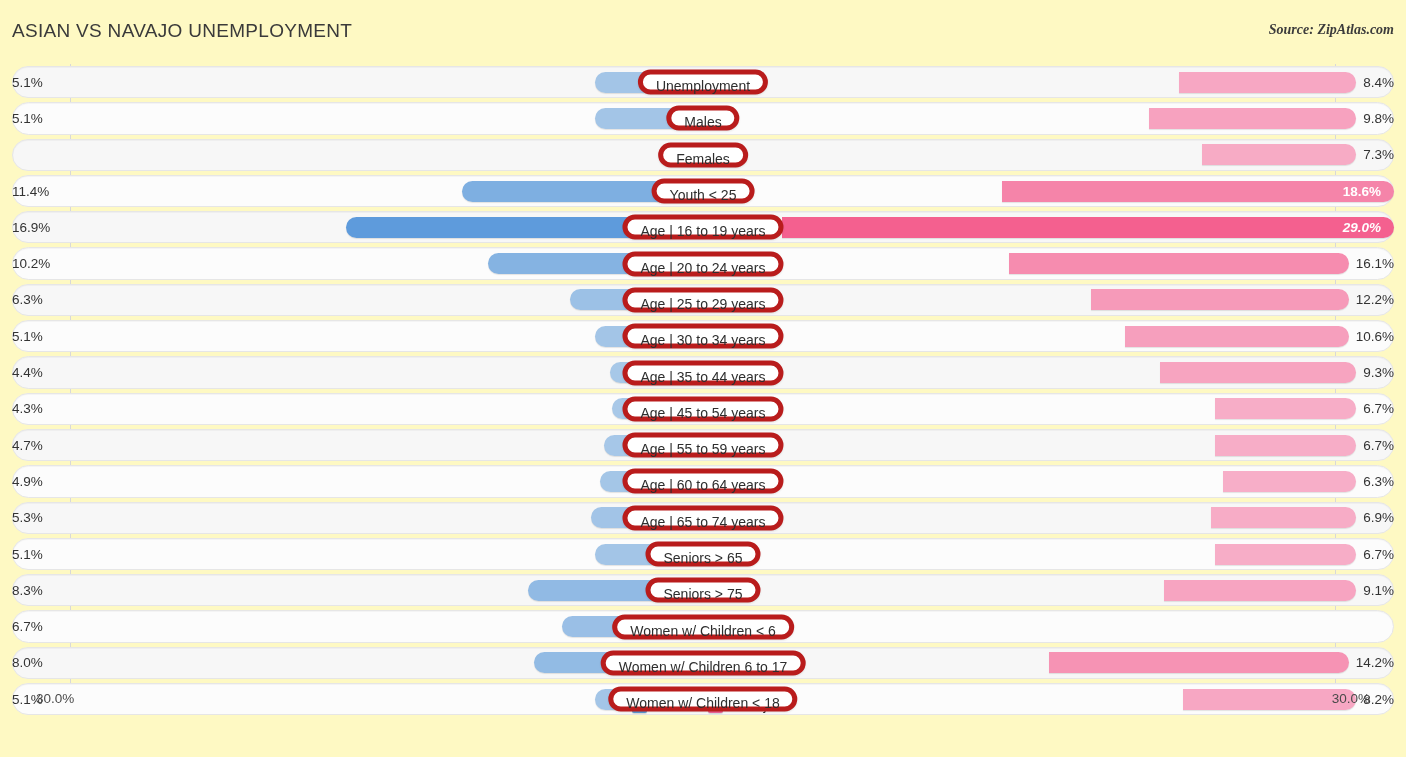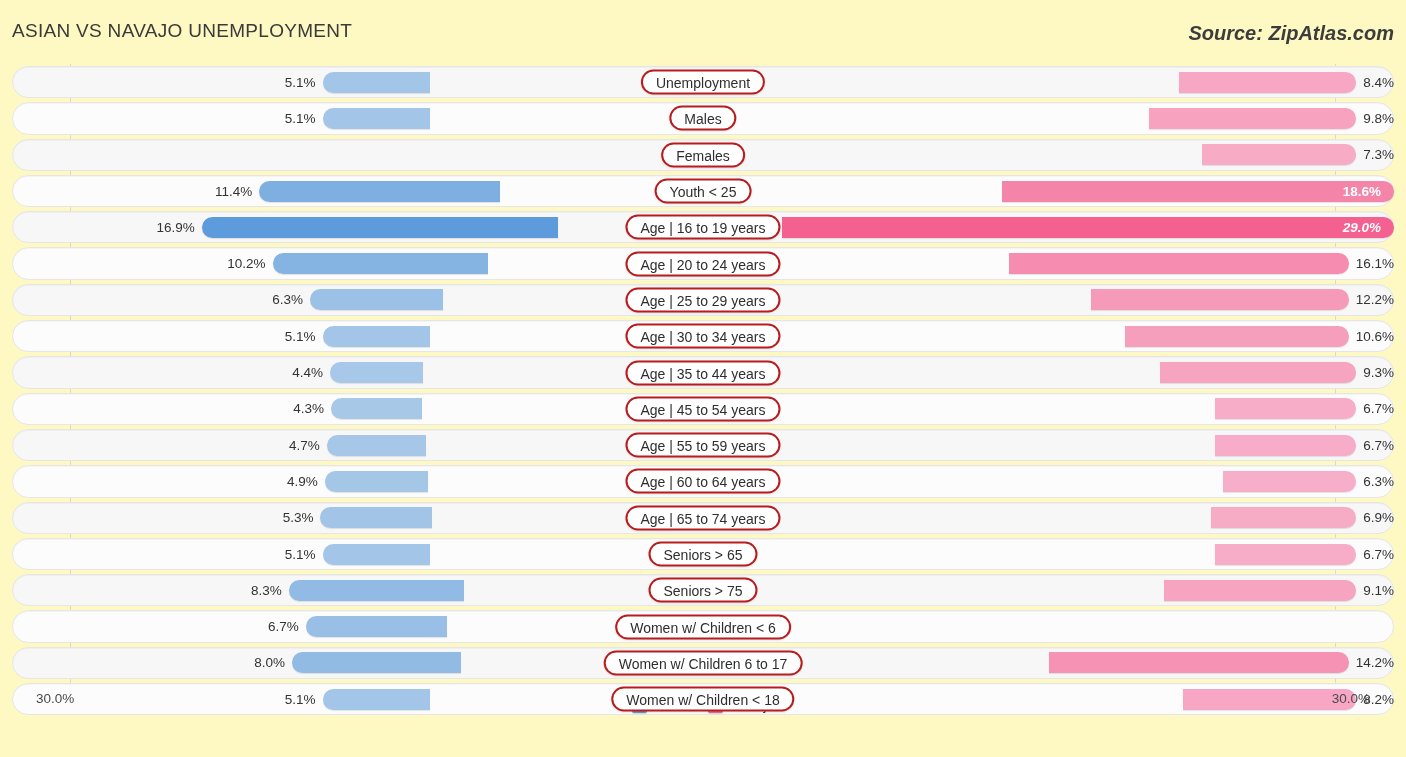--- a/index.html
+++ b/index.html
@@ -14,22 +14,23 @@
 
   
   .header { position:absolute; top:0; left:0; right:0; height:58px; }
   .title {
     position:absolute; left:12px; top:20px;
     font-size:19px; color:#3a3a3a; letter-spacing:.3px;
     font-weight:400; white-space:nowrap;
   }
   .source {
     position:absolute; right:12px; top:22px;
-    font-size:20px; color:#3c3c3c; font-style:italic; font-weight:bold;
+    font-size:14px; color:#3c3c3c; font-style:italic; font-weight:bold;
     white-space:nowrap;
+    font-family:Liberation Serif, serif;
   }
 
   
   .chart { position:absolute; left:12px; top:64px; width:1382px; height:655px; }
   .axis-line { position:absolute; top:0; bottom:34px; width:1px; background:#d8d8d8; }
   .axis-left  { left:58px; }
   .axis-right { right:58px; }
 
   .rows { position:absolute; left:0; right:0; top:0; }
 
@@ -44,21 +45,21 @@
     border:1px solid #e6e6e6;
     border-radius:17px;
     box-shadow: inset 0 1px 1px rgba(0,0,0,0.035);
   }
   .row.alt .track { background:#fcfcfc; }
 
   .half {
     position:absolute; top:0; bottom:0; width:50%;
     display:flex; align-items:center;
   }
-  .half.left  { left:0;  justify-content:center; flex-direction:row; }
+  .half.left  { left:0;  justify-content:space-between; flex-direction:row; }
   .half.right { right:0; justify-content:flex-end; }
 
   .bar {
     position:relative;
     height:21px;
     border-radius:11px;
     display:flex; align-items:center;
     box-shadow: 0 1px 1px rgba(0,0,0,0.10);
     flex: none;
   }
@@ -71,21 +72,21 @@
   .val.l { margin-right:7px; }
   .val.r { margin-left:7px; }
   .val.inside {
     color:#ffffff; font-weight:bold; margin:0 13px 0 0; font-size:13.5px;
   }
 
   .pill {
     position:absolute; left:50%; top:50%;
     transform:translate(-50%,-50%);
     background:#ffffff;
-    border:2px solid #b91c1c;
+    border:5px solid #b91c1c;
     border-radius:13px;
     height:25px; line-height:23px;
     padding:0 13px;
     font-size:14px; color:#2e2e2e;
     white-space:nowrap;
     box-shadow:0 1px 2px rgba(0,0,0,0.10);
     z-index:5;
   }
 
   

